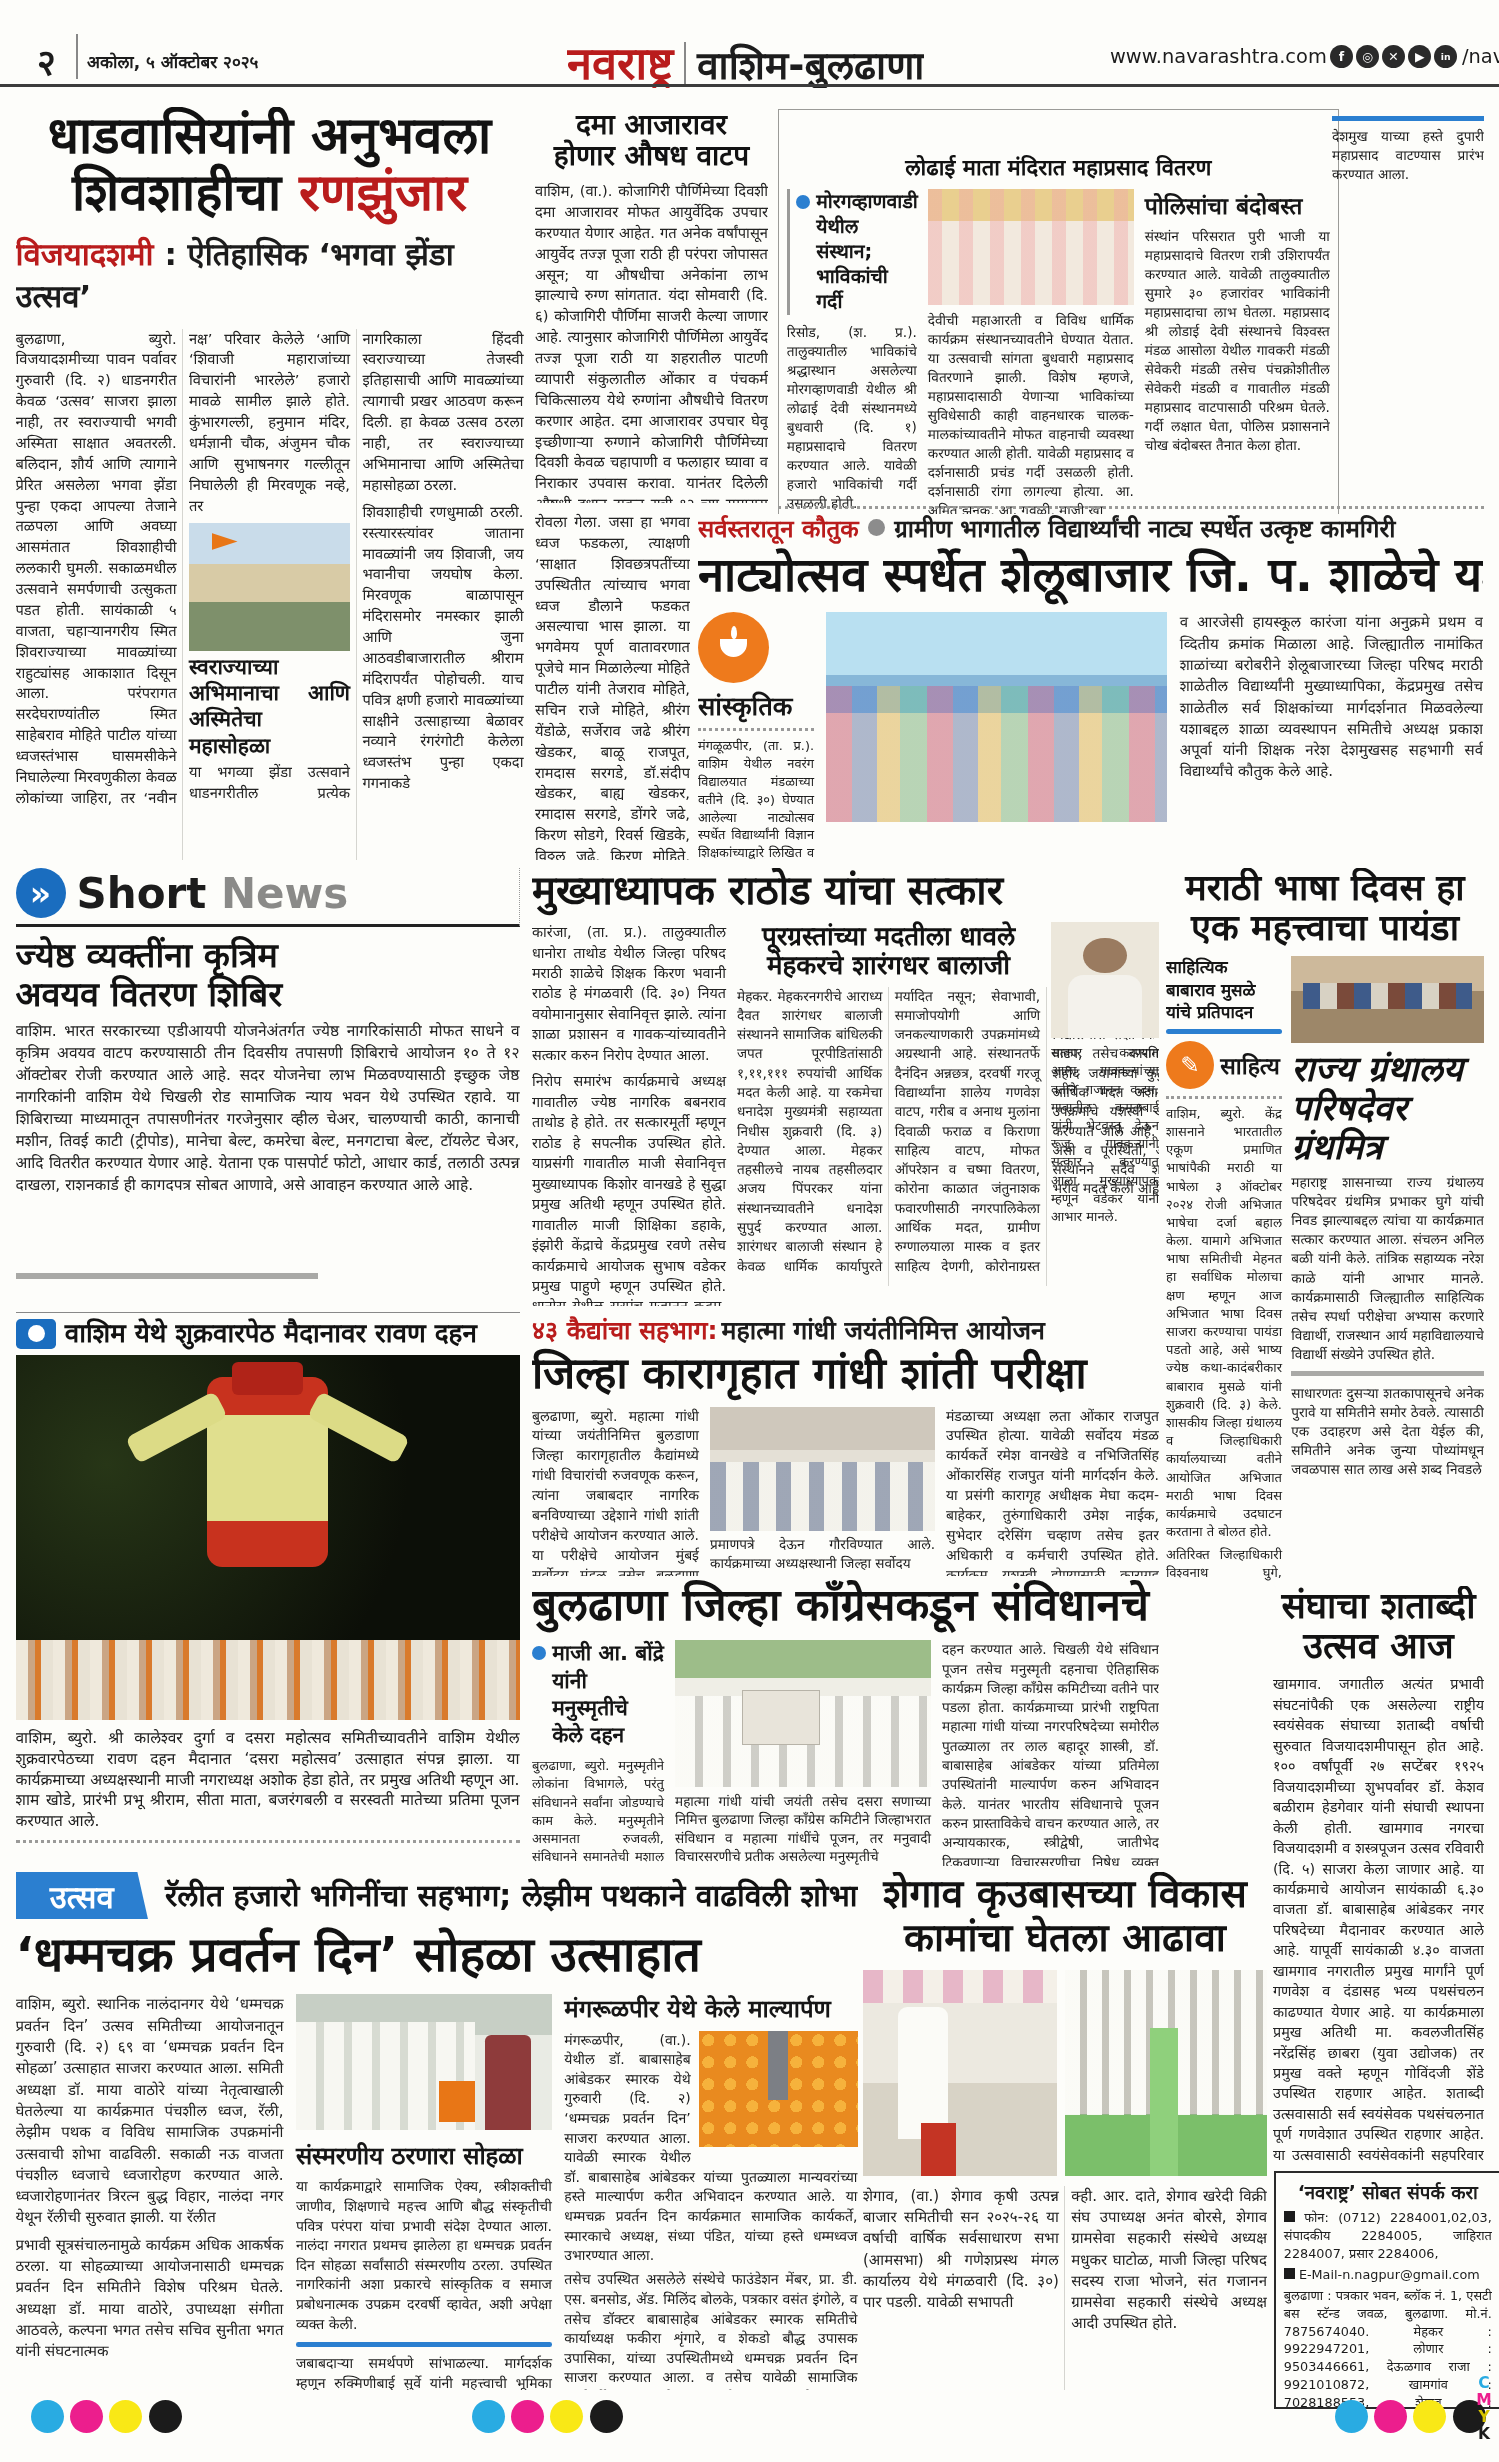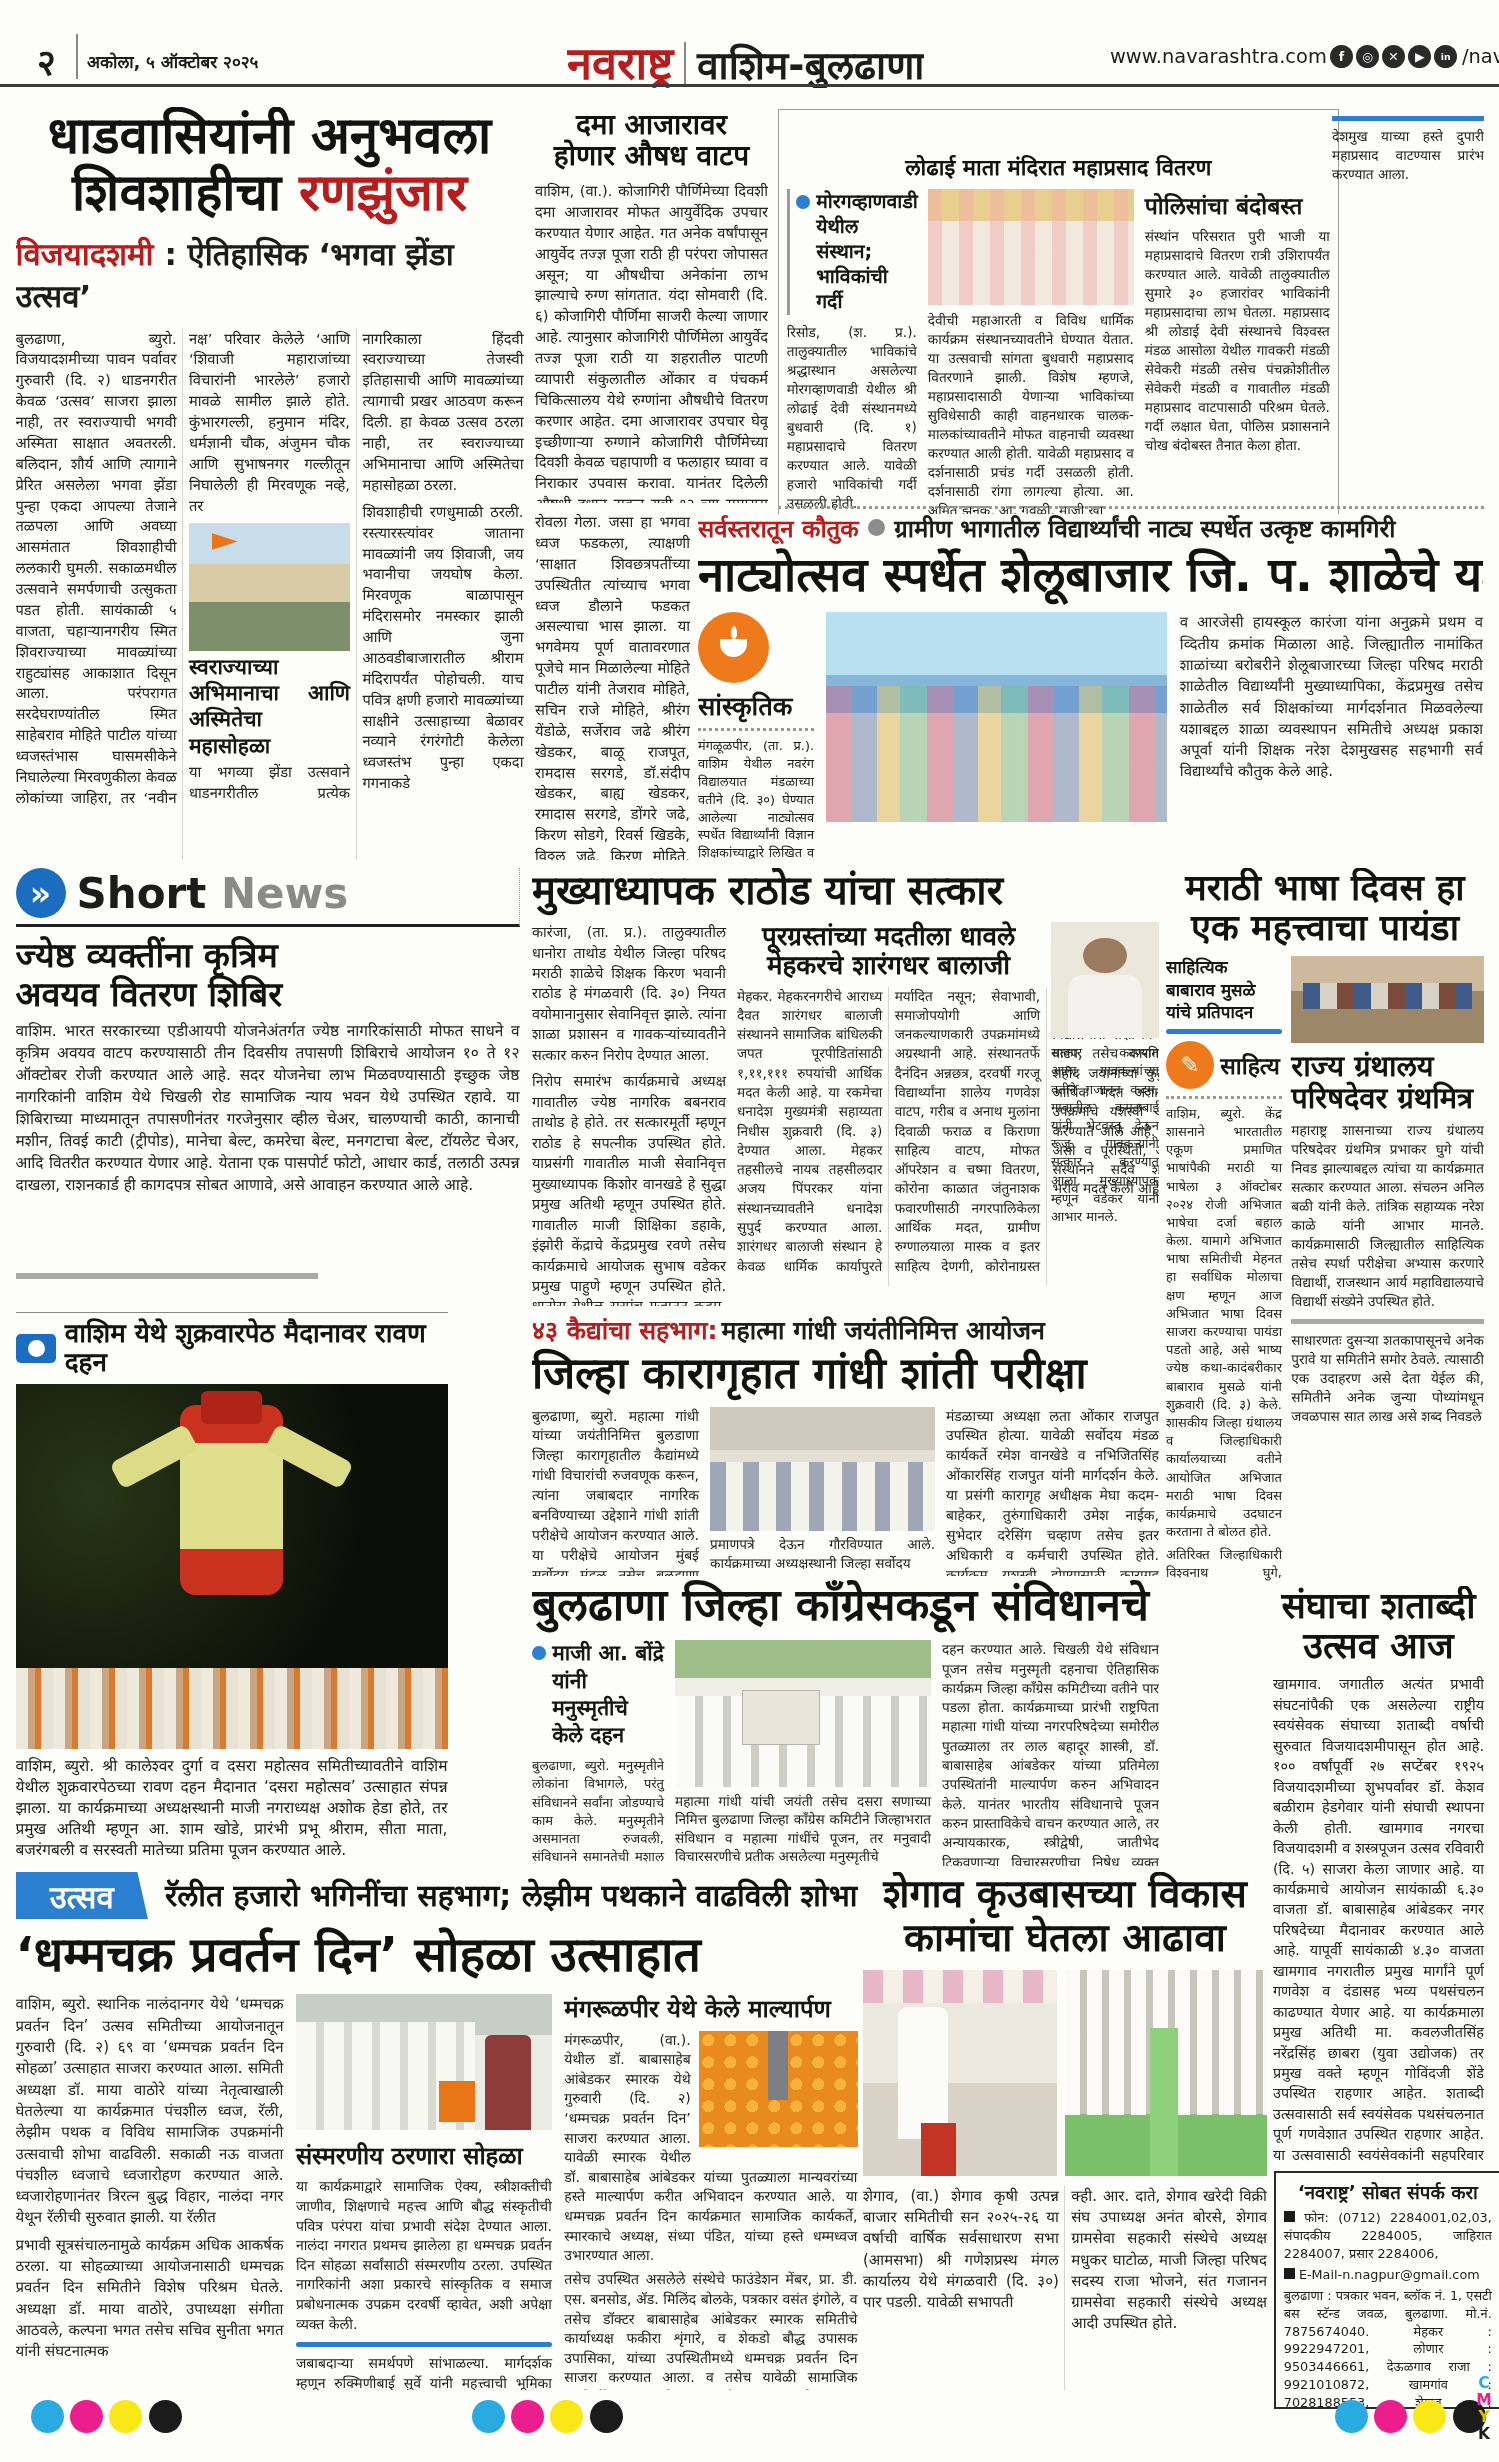--- a/index.html
+++ b/index.html
@@ -209,32 +209,32 @@
         </div>
         <div class="mini-col" style="margin-top:6.2px;font-size:13px;height:435px;">
           <p style="margin:0;"><span class="dl">वाशिम, ब्युरो.</span> <span>केंद्र शासनाने भारतातील एकूण प्रमाणित भाषांपैकी मराठी या भाषेला ३ ऑक्टोबर २०२४ रोजी अभिजात भाषेचा दर्जा बहाल केला. यामागे अभिजात भाषा समितीची मेहनत हा सर्वाधिक मोलाचा क्षण म्हणून आज अभिजात भाषा दिवस साजरा करण्याचा पायंडा पडतो आहे, असे भाष्य ज्येष्ठ कथा-कादंबरीकार बाबाराव मुसळे यांनी शुक्रवारी (दि. ३) केले. शासकीय जिल्हा ग्रंथालय व जिल्हाधिकारी कार्यालयाच्या वतीने आयोजित अभिजात मराठी भाषा दिवस कार्यक्रमाचे उदघाटन करताना ते बोलत होते.</span></p>
           <p style="margin:4.7px 0 0 0;">अतिरिक्त जिल्हाधिकारी विश्वनाथ घुगे, कार्यक्रमाच्या अध्यक्षस्थानी ग्रंथालय परिषदेचे सदस्य, विभागीय ग्रंथालय संघाचे घुगे यांची प्रमुख उपस्थिती होती. पुढे बोलताना मुसळे म्हणाले, ही अभिजात भाषा सिद्ध करण्यासाठी समितीने मेहनत घेतली. त्यासाठी अनेक हस्तलिखिते, ताम्रपट व महत्त्वाच्या ग्रंथांचा आधार घेण्यात आला.</p>
         </div>
       </div>
       <div style="flex:1;">
         <div class="ph" style="width:100%;height:87px;background:linear-gradient(180deg,#cdb99b 0 40%,#9d8769 40% 100%);">
           <div style="position:absolute;left:6%;top:30%;width:88%;height:30%;background:repeating-linear-gradient(90deg,#3e5b8a 0 17px,#d8d2c4 17px 34px,#7a4a3a 34px 51px);"></div>
         </div>
-        <div class="hl" style="font-size:29px;margin-top:6.2px;">
+        <div class="hl" style="font-size:35px;margin-top:6.2px;font-style:italic;">
           <div>राज्य ग्रंथालय</div>
           <div>परिषदेवर ग्रंथमित्र</div>
         </div>
         <div class="mini-col" style="margin-top:6.2px;font-size:13.6px;">महाराष्ट्र शासनाच्या राज्य ग्रंथालय परिषदेवर ग्रंथमित्र प्रभाकर घुगे यांची निवड झाल्याबद्दल त्यांचा या कार्यक्रमात सत्कार करण्यात आला. संचलन अनिल बळी यांनी केले. तांत्रिक सहाय्यक नरेश काळे यांनी आभार मानले. कार्यक्रमासाठी जिल्ह्यातील साहित्यिक तसेच स्पर्धा परीक्षेचा अभ्यास करणारे विद्यार्थी, राजस्थान आर्य महाविद्यालयाचे विद्यार्थी संख्येने उपस्थित होते.</div>
         <div class="gray-bar" style="margin:7.8px 0;height:4.7px;"></div>
         <div class="mini-col" style="font-size:13.6px;">साधारणतः दुसऱ्या शतकापासूनचे अनेक पुरावे या समितीने समोर ठेवले. त्यासाठी एक उदाहरण असे देता येईल की, समितीने अनेक जुन्या पोथ्यांमधून जवळपास सात लाख असे शब्द निवडले</div>
       </div>
     </div>
   </div>
 
-  <div class="abs" style="left:15.5px;top:1312px;width:432px;height:553px;">
+  <div class="abs" style="left:15.5px;top:1312px;width:504px;height:553px;">
     <div style="display:flex;align-items:center;gap:9.3px;border-top:1.6px solid #888;padding-top:6.2px;">
       <div style="width:40px;height:29.5px;background:#1a6dbf;border-radius:4.7px;position:relative;flex:0 0 auto;">
         <div style="position:absolute;left:12.4px;top:6.2px;width:17px;height:17px;border-radius:50%;background:#fff;"></div>
       </div>
       <div class="hl" style="font-size:26px;">वाशिम येथे शुक्रवारपेठ मैदानावर रावण दहन</div>
     </div>
     <div class="ph" style="width:100%;height:365px;margin-top:6.2px;background:radial-gradient(circle at 18% 30%,#273617 0%,#0c0f08 62%);">
       <div style="position:absolute;left:38%;top:6%;width:24%;height:52%;border-radius:15.5px;background:linear-gradient(180deg,#c8321e 0 20%,#e0df8e 20% 76%,#c8321e 76% 100%);"></div>
       <div style="position:absolute;left:22%;top:16%;width:20%;height:8%;background:#dcdb86;transform:rotate(-28deg);border-radius:7.8px;"></div>
       <div style="position:absolute;left:58%;top:16%;width:20%;height:8%;background:#dcdb86;transform:rotate(28deg);border-radius:7.8px;"></div>

